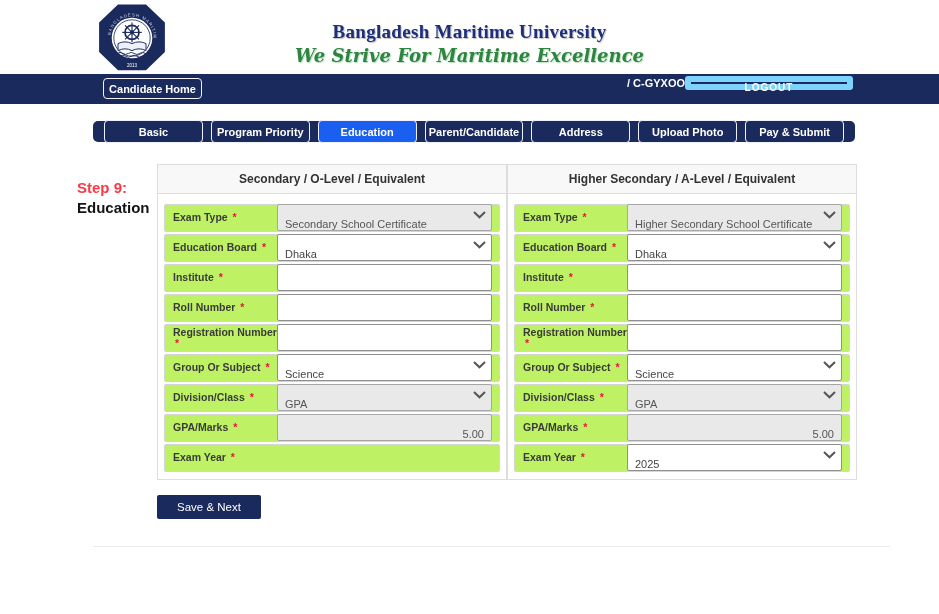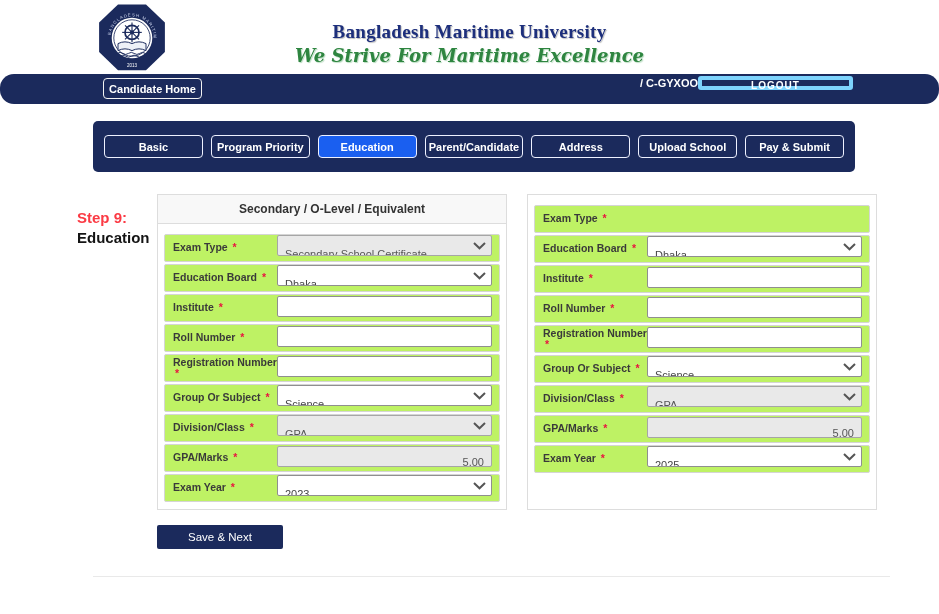--- a/index.html
+++ b/index.html
@@ -9,66 +9,66 @@
   
   .header { position: relative; height: 74px; background: #ffffff; }
   .logo { position: absolute; left: 88px; top: 3px; width: 88px; height: 70px; }
   .title-block { text-align: center; padding-top: 21px; }
   .uni-title { font-family: "Liberation Serif", serif; font-size: 19px; font-weight: bold;
     color: #1d2f7c; text-shadow: 1px 1px 1px #bcbcbc; letter-spacing: 0.3px; }
   .uni-subtitle { font-family: "DejaVu Serif", serif; font-style: italic; font-weight: bold;
     font-size: 18px; color: #2e8540; text-shadow: 1px 1px 1px #b9dcc0; margin-top: 2px; }
 
   
-  .navbar { position: relative; height: 30px; background: #1b2a5c; border-radius: 14px; }
+  .navbar { position: relative; height: 30px; background: #1b2a5c; }
   .home-btn { position: absolute; left: 103px; top: 4px; width: 99px; height: 21px;
     background: #1b2a5c; color: #fff; border: 1px solid #f2f2f2; border-radius: 4px;
     font-size: 11px; font-weight: bold; cursor: pointer; font-family: "Liberation Sans", sans-serif; }
   .nav-right { position: absolute; right: 86px; top: 1px; display: flex; flex-direction: row;
     align-items: flex-end; }
   .user-code { color: #ffffff; font-size: 11px; font-weight: bold; line-height: 13px; }
-  .logout-btn { width: 155px; height: 14px; margin-top: 1px; background: #1b2a5c; color: #fff;
-    border: 4px solid #7dd3fc; border-radius: 3px; font-size: 10px; font-weight: bold;
+  .logout-btn { width: 168px; height: 14px; margin-top: 1px; background: #1b2a5c; color: #fff;
+    border: 6px solid #7dd3fc; border-radius: 3px; font-size: 10px; font-weight: bold;
     letter-spacing: 1px; line-height: 11px; cursor: pointer; font-family: "Liberation Sans", sans-serif; }
 
   
-  .tab-strip { margin: 17px 0 0 93px; width: 762px; height: 51px; background: #1b2a5c;
+  .tab-strip { margin: 17px 0 0 93px; width: 762px; height: 21px; background: #1b2a5c;
     border-radius: 5px; display: flex; align-items: center; padding: 0 11px; gap: 8px; }
   .tab { flex: 1; height: 23px; background: #1b2a5c; color: #ffffff; border: 1px solid #eef1ff;
     border-radius: 4px; font-size: 11px; font-weight: bold; cursor: pointer;
     font-family: "Liberation Sans", sans-serif; }
   .tab.active { background: #1a5ff0; }
 
   
   .main { position: relative; margin-top: 22px; margin-left: 44px; }
   .step { position: absolute; left: 33px; top: 14px; font-size: 15px; font-weight: 800;
     line-height: 1.35; }
   .step .num { color: #fb3a44; }
   .step .nm { color: #141414; }
 
-  .panels { margin-left: 113px; display: flex; gap: 20px; }
+  .panels { margin-left: 113px; display: flex; }
   .panel { width: 350px; border: 1px solid #dddddd; background: #ffffff; }
   .panel-header { height: 29px; line-height: 29px; text-align: center; background: #f8f8f8;
     border-bottom: 1px solid #dddddd; font-size: 12px; font-weight: bold; color: #333; }
   .panel-body { padding: 10px 6px 5px 6px; }
 
   .row-box { display: flex; align-items: center; height: 28px; margin-bottom: 2px;
     border: 1px solid #d5d5d5; border-radius: 2px; background: #bef264; }
   .row-label { width: 112px; padding-left: 8px; font-size: 10.5px; font-weight: bold;
     color: #3a3a3a; line-height: 1.05; }
   .req { color: #e8123f; margin-left: 2px; }
   .field { flex: 1; margin-right: 7px; position: relative; }
-  .ctl { width: 100%; height: 21px; border: 1px solid #8f8f8f; border-radius: 2px;
+  .ctl { width: 100%; height: 27px; border: 1px solid #8f8f8f; border-radius: 2px;
     background: #ffffff; color: #444; font-size: 11px; padding: 12px 20px 0 7px;
     font-family: "Liberation Sans", sans-serif; -webkit-appearance: none; appearance: none; }
   input.ctl { padding-right: 7px; text-align: right; }
   .ctl:disabled { background: #e9e9e9; color: #555; border-color: #a6a6a6; opacity: 1; }
   .chev { position: absolute; right: 6px; top: 7px; pointer-events: none; line-height: 0; }
 
-  .save-btn { display: block; margin: 15px 0 0 113px; width: 126px; height: 24px;
+  .save-btn { display: block; margin: 15px 0 0 113px; width: 104px; height: 24px;
     background: #1b2a5c; color: #ffffff; border: none; border-radius: 2px; font-size: 11.5px;
     cursor: pointer; font-family: "Liberation Sans", sans-serif; }
 
   .footer-divider { margin: 27px 49px 0 49px; border: none; border-top: 1px solid #e9e9e9; }
 </style>
 </head>
 <body>
 
 <div class="header">
   <svg class="logo" viewBox="0 0 100 100">
@@ -108,21 +108,21 @@
     <button class="logout-btn">LOGOUT</button>
   </div>
 </div>
 
 <div class="tab-strip" id="tab-strip">
     <button class="tab">Basic</button>
     <button class="tab">Program Priority</button>
     <button class="tab active">Education</button>
     <button class="tab">Parent/Candidate</button>
     <button class="tab">Address</button>
-    <button class="tab">Upload School</button>
+    <button class="tab">Upload Photo</button>
     <button class="tab">Pay &amp; Submit</button>
   </div>
 
 <div class="main">
   <div class="step">
     <div class="num">Step 9:</div>
     <div class="nm">Education</div>
   </div>
 
   <div class="panels">
@@ -164,30 +164,31 @@
             <div class="field"><select class="ctl" disabled=""><option>GPA</option></select><span class="chev"><svg width="13" height="8" viewBox="0 0 13 8">
                   <path d="M1 1 L6.5 6.3 L12 1" fill="none" stroke="#555" stroke-width="2"></path>
                 </svg></span></div>
           </div>
           <div class="row-box">
             <div class="row-label">GPA/Marks <span class="req">*</span></div>
             <div class="field"><input class="ctl" type="text" disabled="" value="5.00" style=""></div>
           </div>
           <div class="row-box">
             <div class="row-label">Exam Year <span class="req">*</span></div>
-            <div class="field"><select class="ctl"><option>2023</option></select><span class="chev"><svg width="13" height="8" viewBox="0 0 13 8">
-                  <path d="M1 1 L6.5 6.3 L12 1" fill="none" stroke="#555" stroke-width="2"></path>
-                </svg></span></div>
           </div>
         </div>
     </div>
     <div class="panel">
+      <div class="panel-header">Higher Secondary / A-Level / Equivalent</div>
       <div class="panel-body panel-rows">
           <div class="row-box">
             <div class="row-label">Exam Type <span class="req">*</span></div>
+            <div class="field"><select class="ctl" disabled=""><option>Higher Secondary School Certificate</option></select><span class="chev"><svg width="13" height="8" viewBox="0 0 13 8">
+                  <path d="M1 1 L6.5 6.3 L12 1" fill="none" stroke="#555" stroke-width="2"></path>
+                </svg></span></div>
           </div>
           <div class="row-box">
             <div class="row-label">Education Board <span class="req">*</span></div>
             <div class="field"><select class="ctl"><option>Dhaka</option></select><span class="chev"><svg width="13" height="8" viewBox="0 0 13 8">
                   <path d="M1 1 L6.5 6.3 L12 1" fill="none" stroke="#555" stroke-width="2"></path>
                 </svg></span></div>
           </div>
           <div class="row-box">
             <div class="row-label">Institute <span class="req">*</span></div>
             <div class="field"><input class="ctl" type="text" style=""></div>

